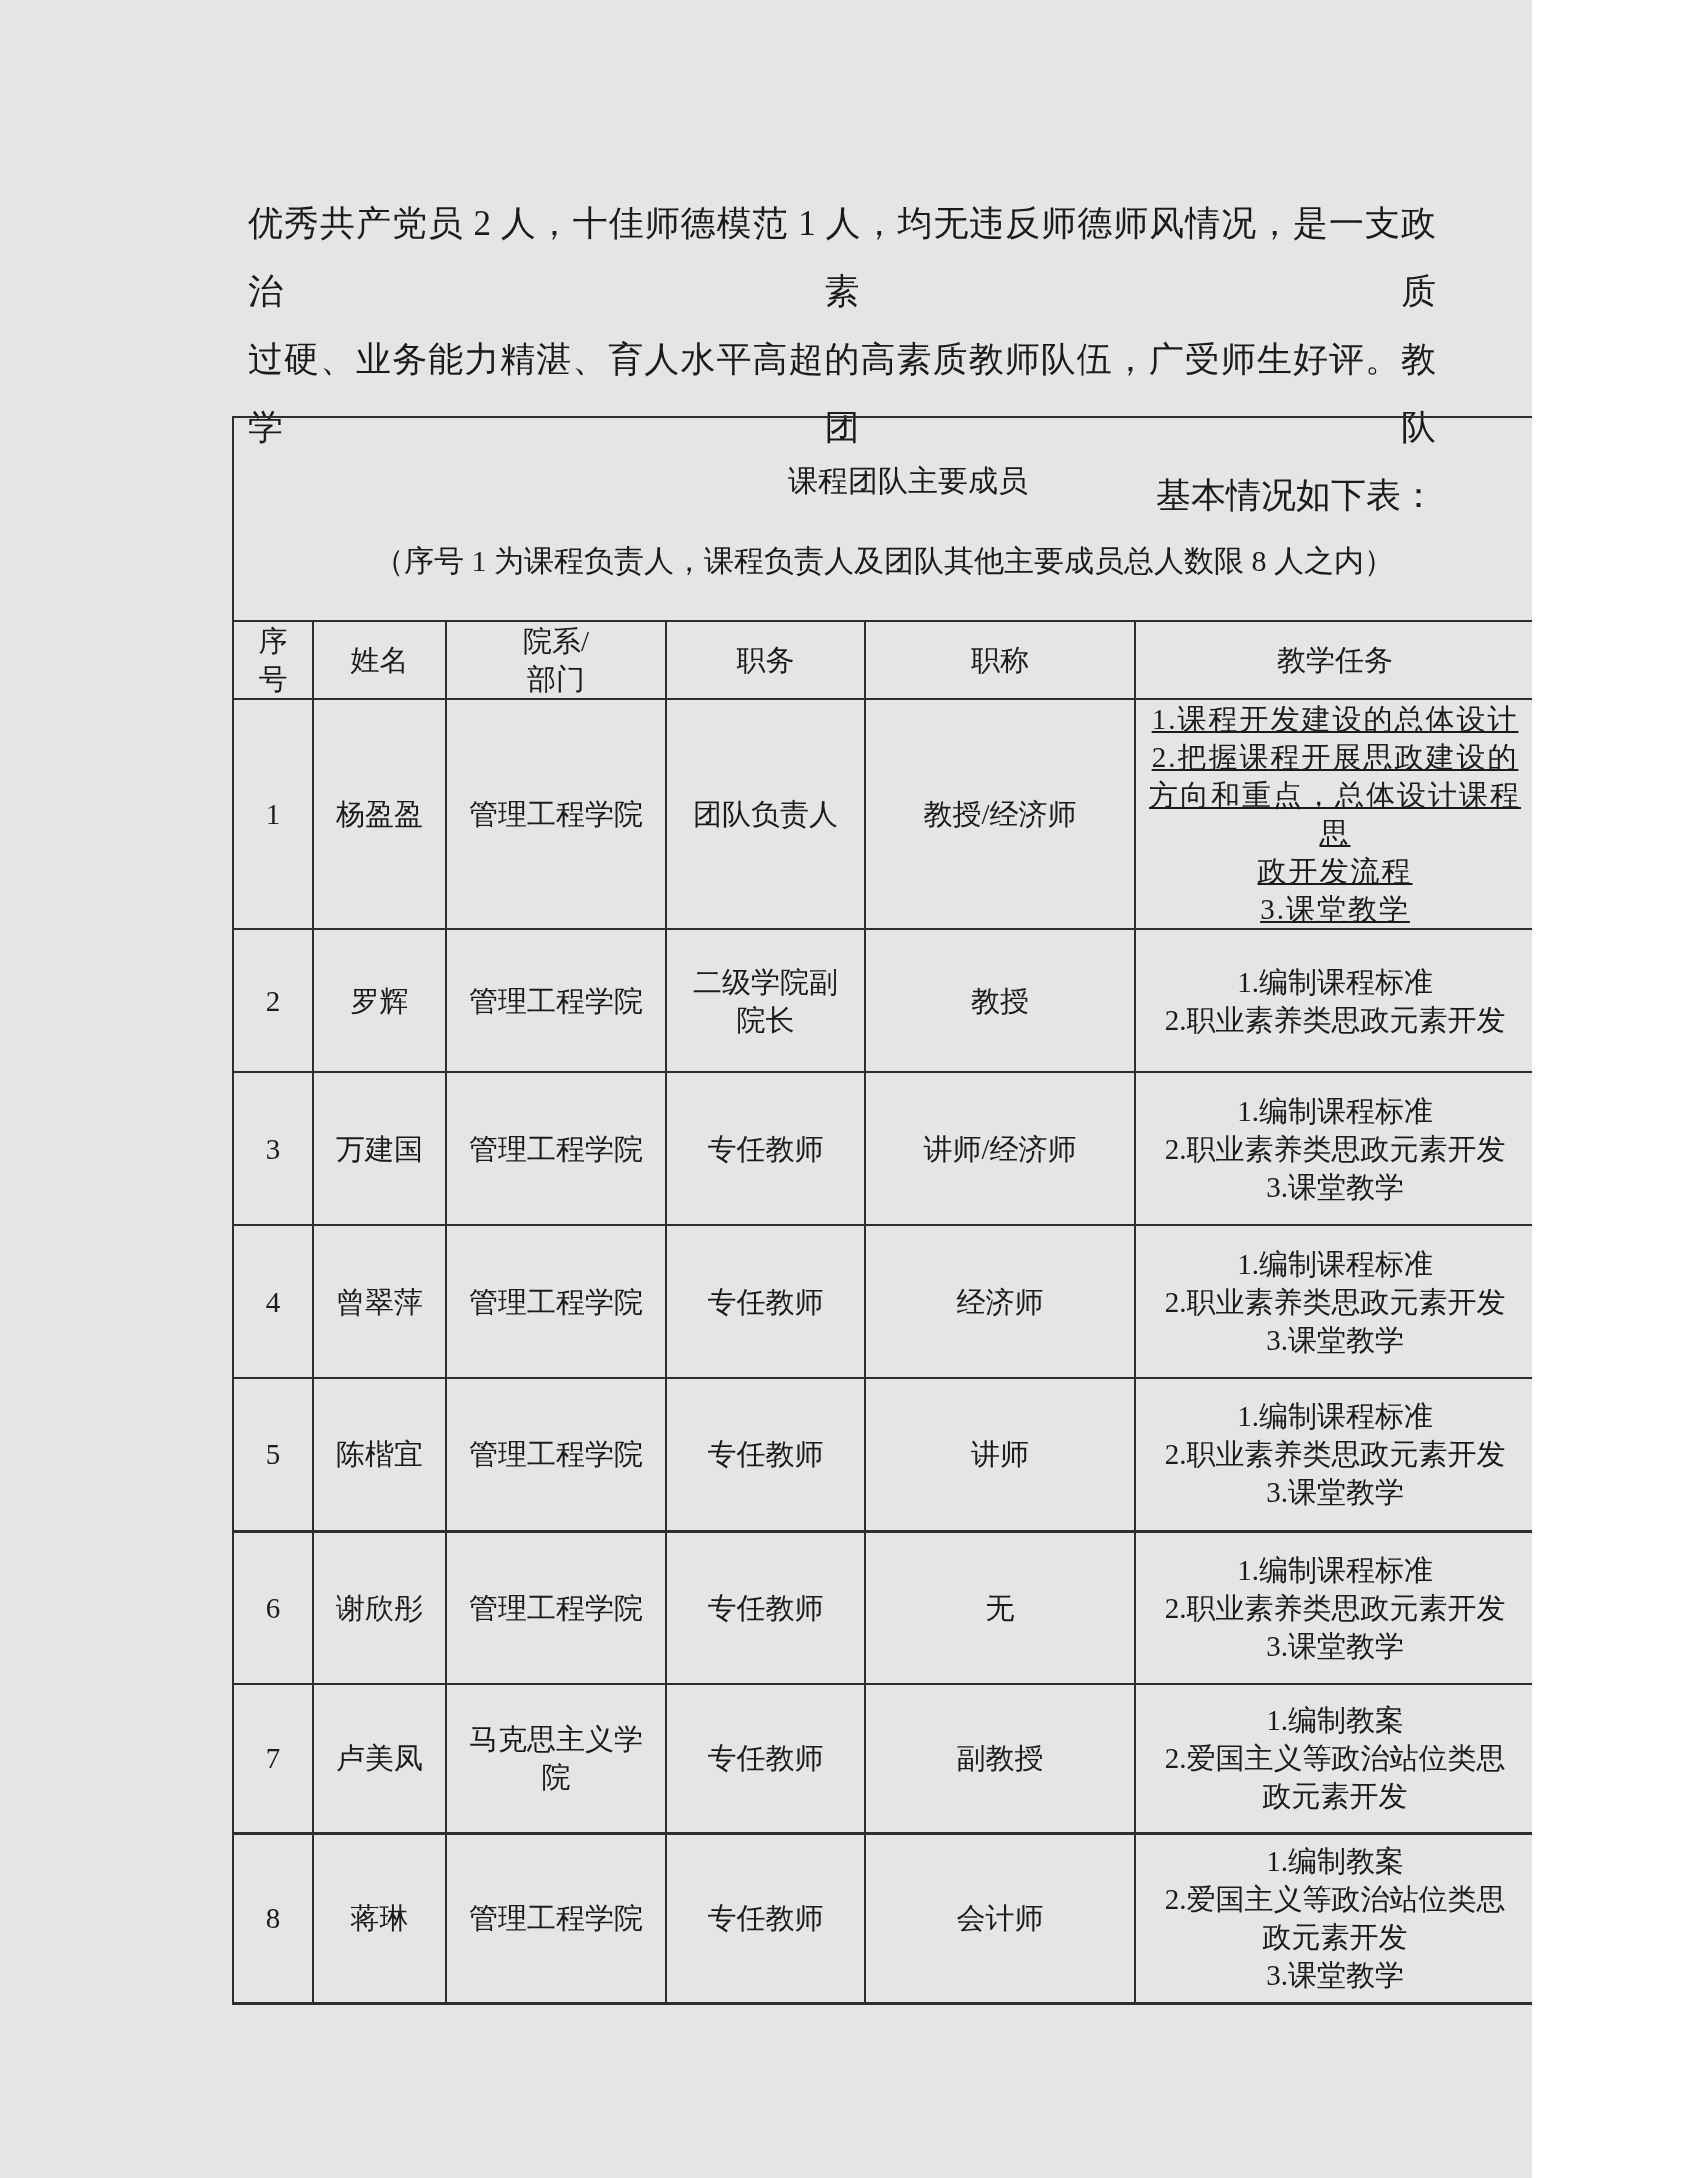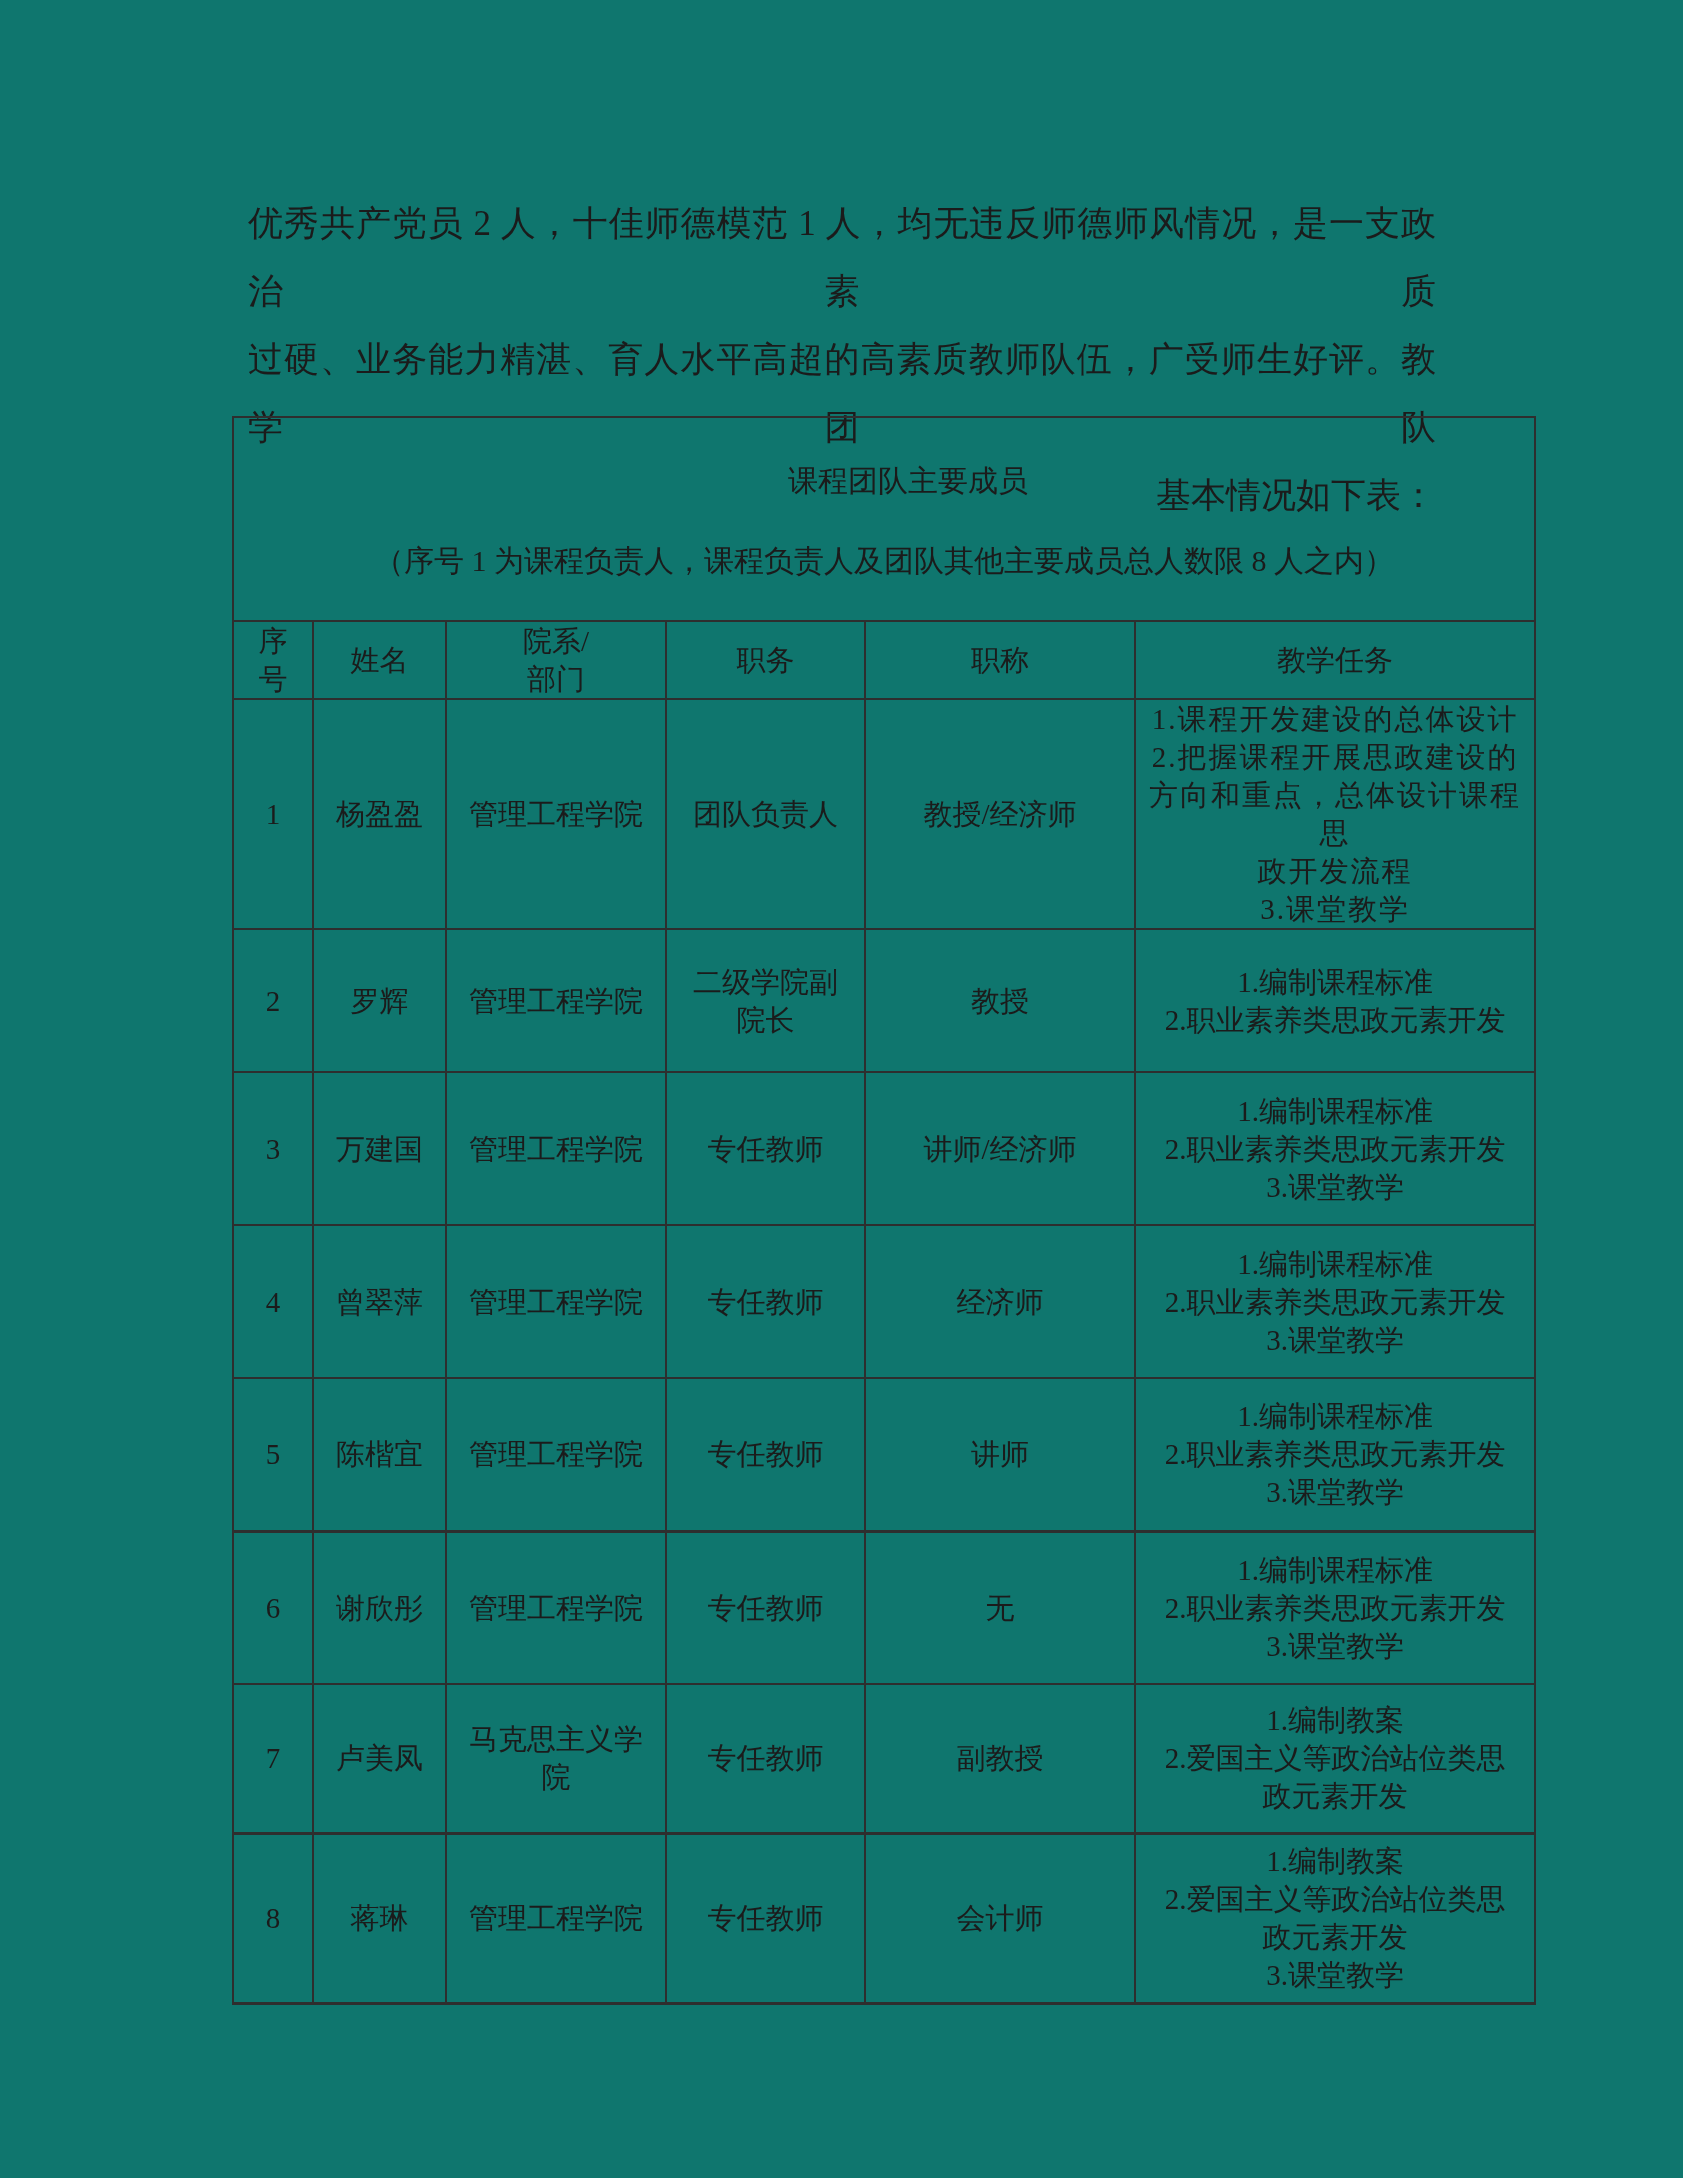--- a/index.html
+++ b/index.html
@@ -1,33 +1,33 @@
 <!DOCTYPE html>
 <html><head>
 <meta charset="utf-8">
 <style>
   html,body{margin:0;padding:0;background:#ffffff;}
-  .page{position:relative;width:1683px;height:2178px;background:#0f766e;overflow:hidden;
+  .page{position:relative;width:1532px;height:2178px;background:#e5e5e5;overflow:hidden;
         font-family:"Liberation Serif","DejaVu Serif",serif;color:#1b1b1b;}
   .para{position:absolute;left:248px;top:190px;width:1188px;font-size:35px;line-height:68px;}
   .para .line{white-space:nowrap;text-align:right;}
   .para .just{text-align:justify;text-align-last:justify;white-space:normal;}
   table.team{position:absolute;left:232px;top:416px;width:1302px;border-collapse:collapse;
              table-layout:fixed;font-size:29px;color:#1b1b1b;}
   table.team td,table.team th{border:2px solid #2e2e2e;padding:0;vertical-align:middle;
              font-weight:normal;white-space:pre-line;text-align:center;line-height:38px;}
   tr.hTitle{height:87px;} tr.hHead{height:77px;}
   tr.h1{height:224px;} tr.h2{height:143px;} tr.h3{height:153px;}
   tr.h7{height:149px;} tr.h8{height:170px;}
   td.titleCell{border:2px solid #2e2e2e;}
   .tTitle{font-size:30px;line-height:42px;padding-top:4px;margin-left:48px;}
   .tSub{font-size:30px;line-height:42px;}
   th.deptHead{text-align:left;padding-left:10px;line-height:40px;}
   td.tasks{text-align:left;padding-left:14px;padding-right:6px;line-height:39px;}
-  td.tasksWide{line-height:44px;letter-spacing:2px;}
+  td.tasksWide{line-height:44px;letter-spacing:2px;text-decoration:underline;}
   tr.thickTop td{border-top-width:3px;}
   tr.lastRow td{border-bottom-width:3px;}
 </style>
 </head>
 <body>
 
 <div class="page">
 
   <div class="para">
     <div class="line just">优秀共产党员 2 人，十佳师德模范 1 人，均无违反师德师风情况，是一支政治素质</div>

